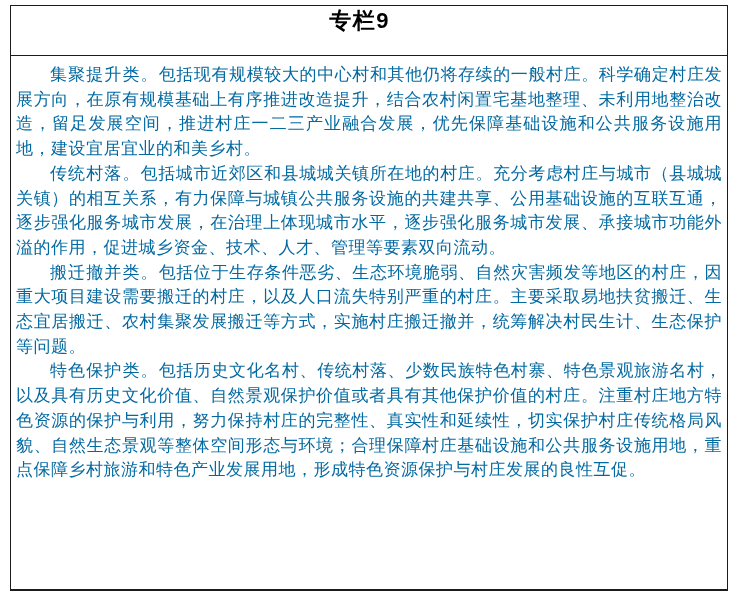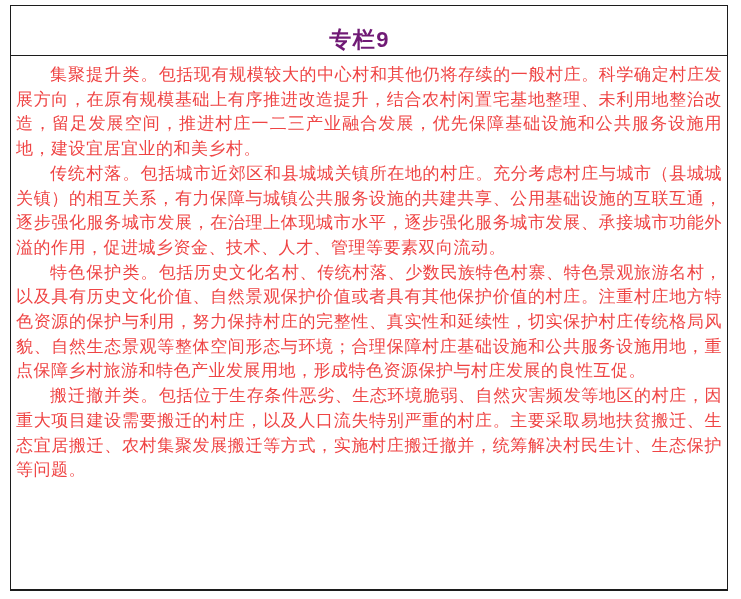--- a/index.html
+++ b/index.html
@@ -23,40 +23,40 @@
     box-sizing: border-box;
     border: 1.5px solid #1c1c1c;
     border-bottom-width: 2.5px;
     background: #ffffff;
   }
   .panel-title {
     height: 50px;
     box-sizing: border-box;
     border-bottom: 1.3px solid #1c1c1c;
     display: flex;
-    align-items: flex-end;
+    align-items: flex-start;
     justify-content: center;
     font-family: "Liberation Sans", "DejaVu Sans", sans-serif;
     font-weight: bold;
     font-size: 22px;
-    color: #701a75;
+    color: #000000;
     letter-spacing: 1.5px;
   }
   .panel-title .title-prefix {
     margin-right: 0.85em;
   }
   .panel-body {
     padding: 7px 5px 0 5px;
   }
   .panel-body p {
     margin: 0;
     font-family: "Liberation Serif", "DejaVu Serif", serif;
     font-size: 17px;
     line-height: 24.7px;
-    color: #ef4444;
+    color: #0369a1;
     text-align: justify;
     text-indent: 34px;
     letter-spacing: 0.5px;
   }
   .cat-label {
     
     font-family: "Liberation Serif", "DejaVu Serif", serif;
     letter-spacing: 1px;
   }
 </style>
@@ -66,18 +66,18 @@
 <div class="page">
   <div class="panel">
 
     <div class="panel-title">
       <span class="title-prefix">专栏9</span>
     </div>
 
     <div class="panel-body">
       <p><span class="cat-label">集聚提升类。</span><span>包括现有规模较大的中心村和其他仍将存续的一般村庄。科学确定村庄发展方向，在原有规模基础上有序推进改造提升，结合农村闲置宅基地整理、未利用地整治改造，留足发展空间，推进村庄一二三产业融合发展，优先保障基础设施和公共服务设施用地，建设宜居宜业的和美乡村。</span></p>
       <p><span class="cat-label">传统村落。</span><span>包括城市近郊区和县城城关镇所在地的村庄。充分考虑村庄与城市（县城城关镇）的相互关系，有力保障与城镇公共服务设施的共建共享、公用基础设施的互联互通，逐步强化服务城市发展，在治理上体现城市水平，逐步强化服务城市发展、承接城市功能外溢的作用，促进城乡资金、技术、人才、管理等要素双向流动。</span></p>
+      <p><span class="cat-label">搬迁撤并类。</span><span>包括位于生存条件恶劣、生态环境脆弱、自然灾害频发等地区的村庄，因重大项目建设需要搬迁的村庄，以及人口流失特别严重的村庄。主要采取易地扶贫搬迁、生态宜居搬迁、农村集聚发展搬迁等方式，实施村庄搬迁撤并，统筹解决村民生计、生态保护等问题。</span></p>
       <p><span class="cat-label">特色保护类。</span><span>包括历史文化名村、传统村落、少数民族特色村寨、特色景观旅游名村，以及具有历史文化价值、自然景观保护价值或者具有其他保护价值的村庄。注重村庄地方特色资源的保护与利用，努力保持村庄的完整性、真实性和延续性，切实保护村庄传统格局风貌、自然生态景观等整体空间形态与环境；合理保障村庄基础设施和公共服务设施用地，重点保障乡村旅游和特色产业发展用地，形成特色资源保护与村庄发展的良性互促。</span></p>
-      <p><span class="cat-label">搬迁撤并类。</span><span>包括位于生存条件恶劣、生态环境脆弱、自然灾害频发等地区的村庄，因重大项目建设需要搬迁的村庄，以及人口流失特别严重的村庄。主要采取易地扶贫搬迁、生态宜居搬迁、农村集聚发展搬迁等方式，实施村庄搬迁撤并，统筹解决村民生计、生态保护等问题。</span></p>
     </div>
 
   </div>
 </div>
 
 </body></html>

